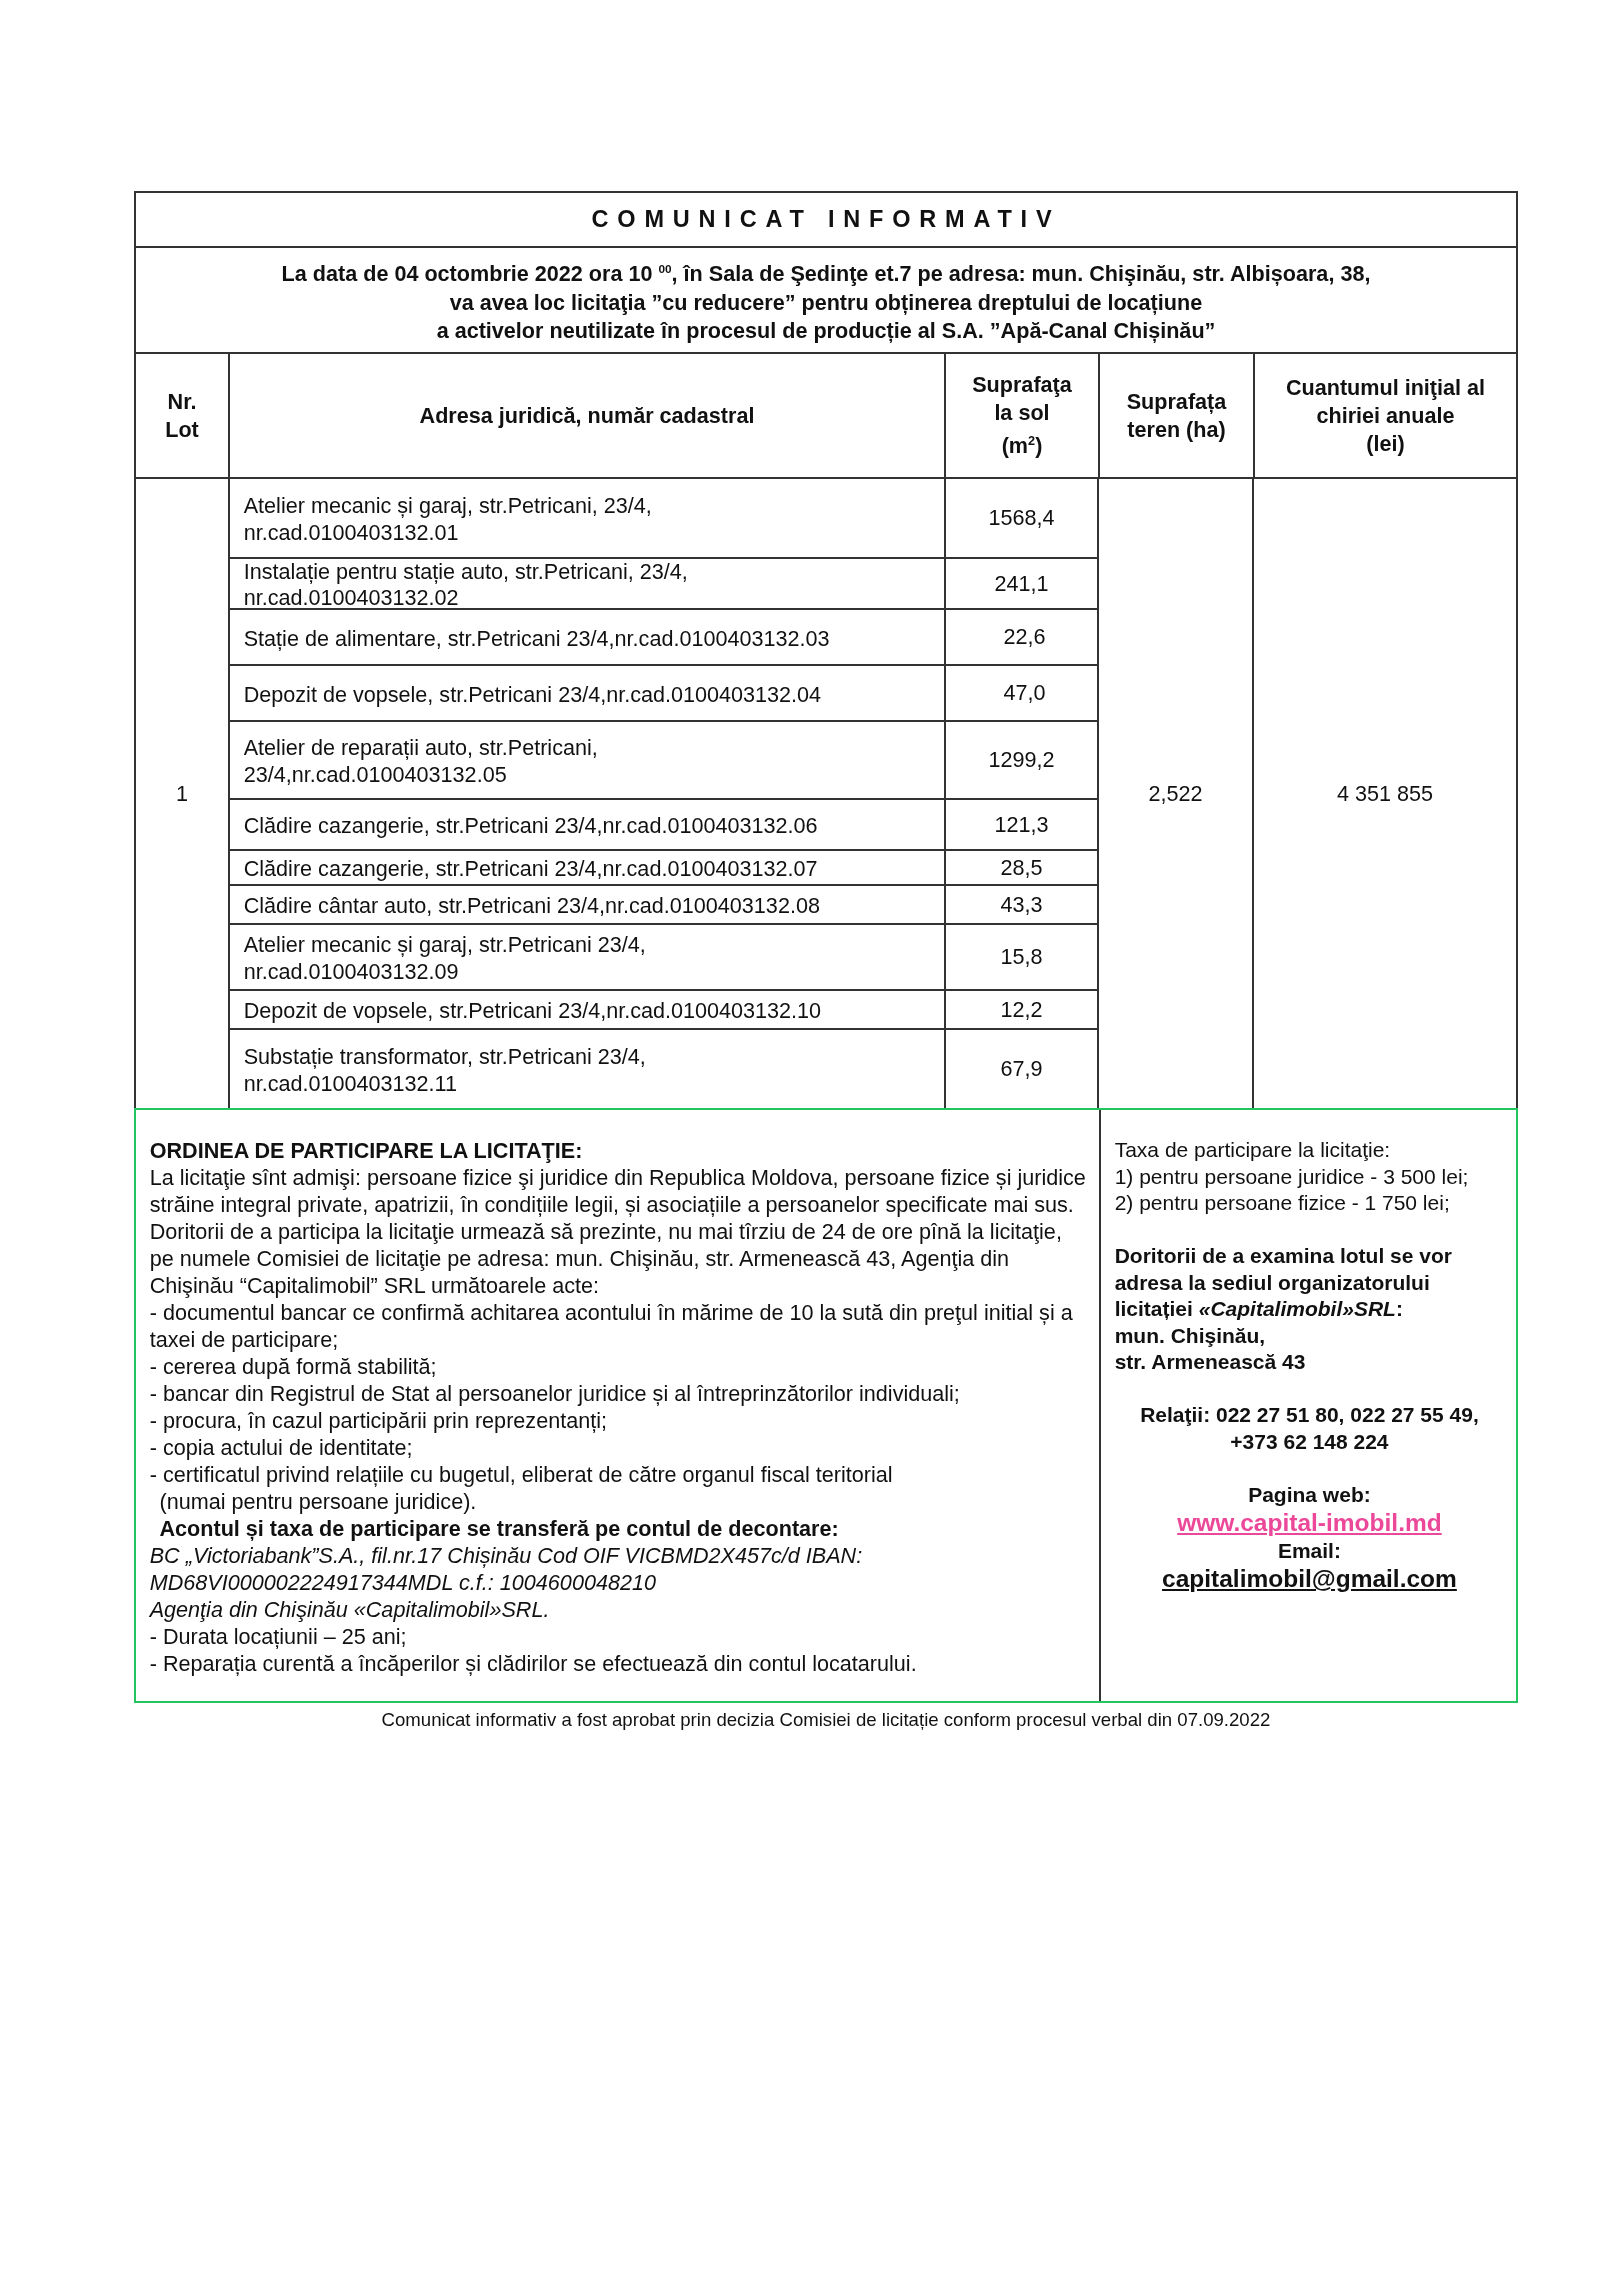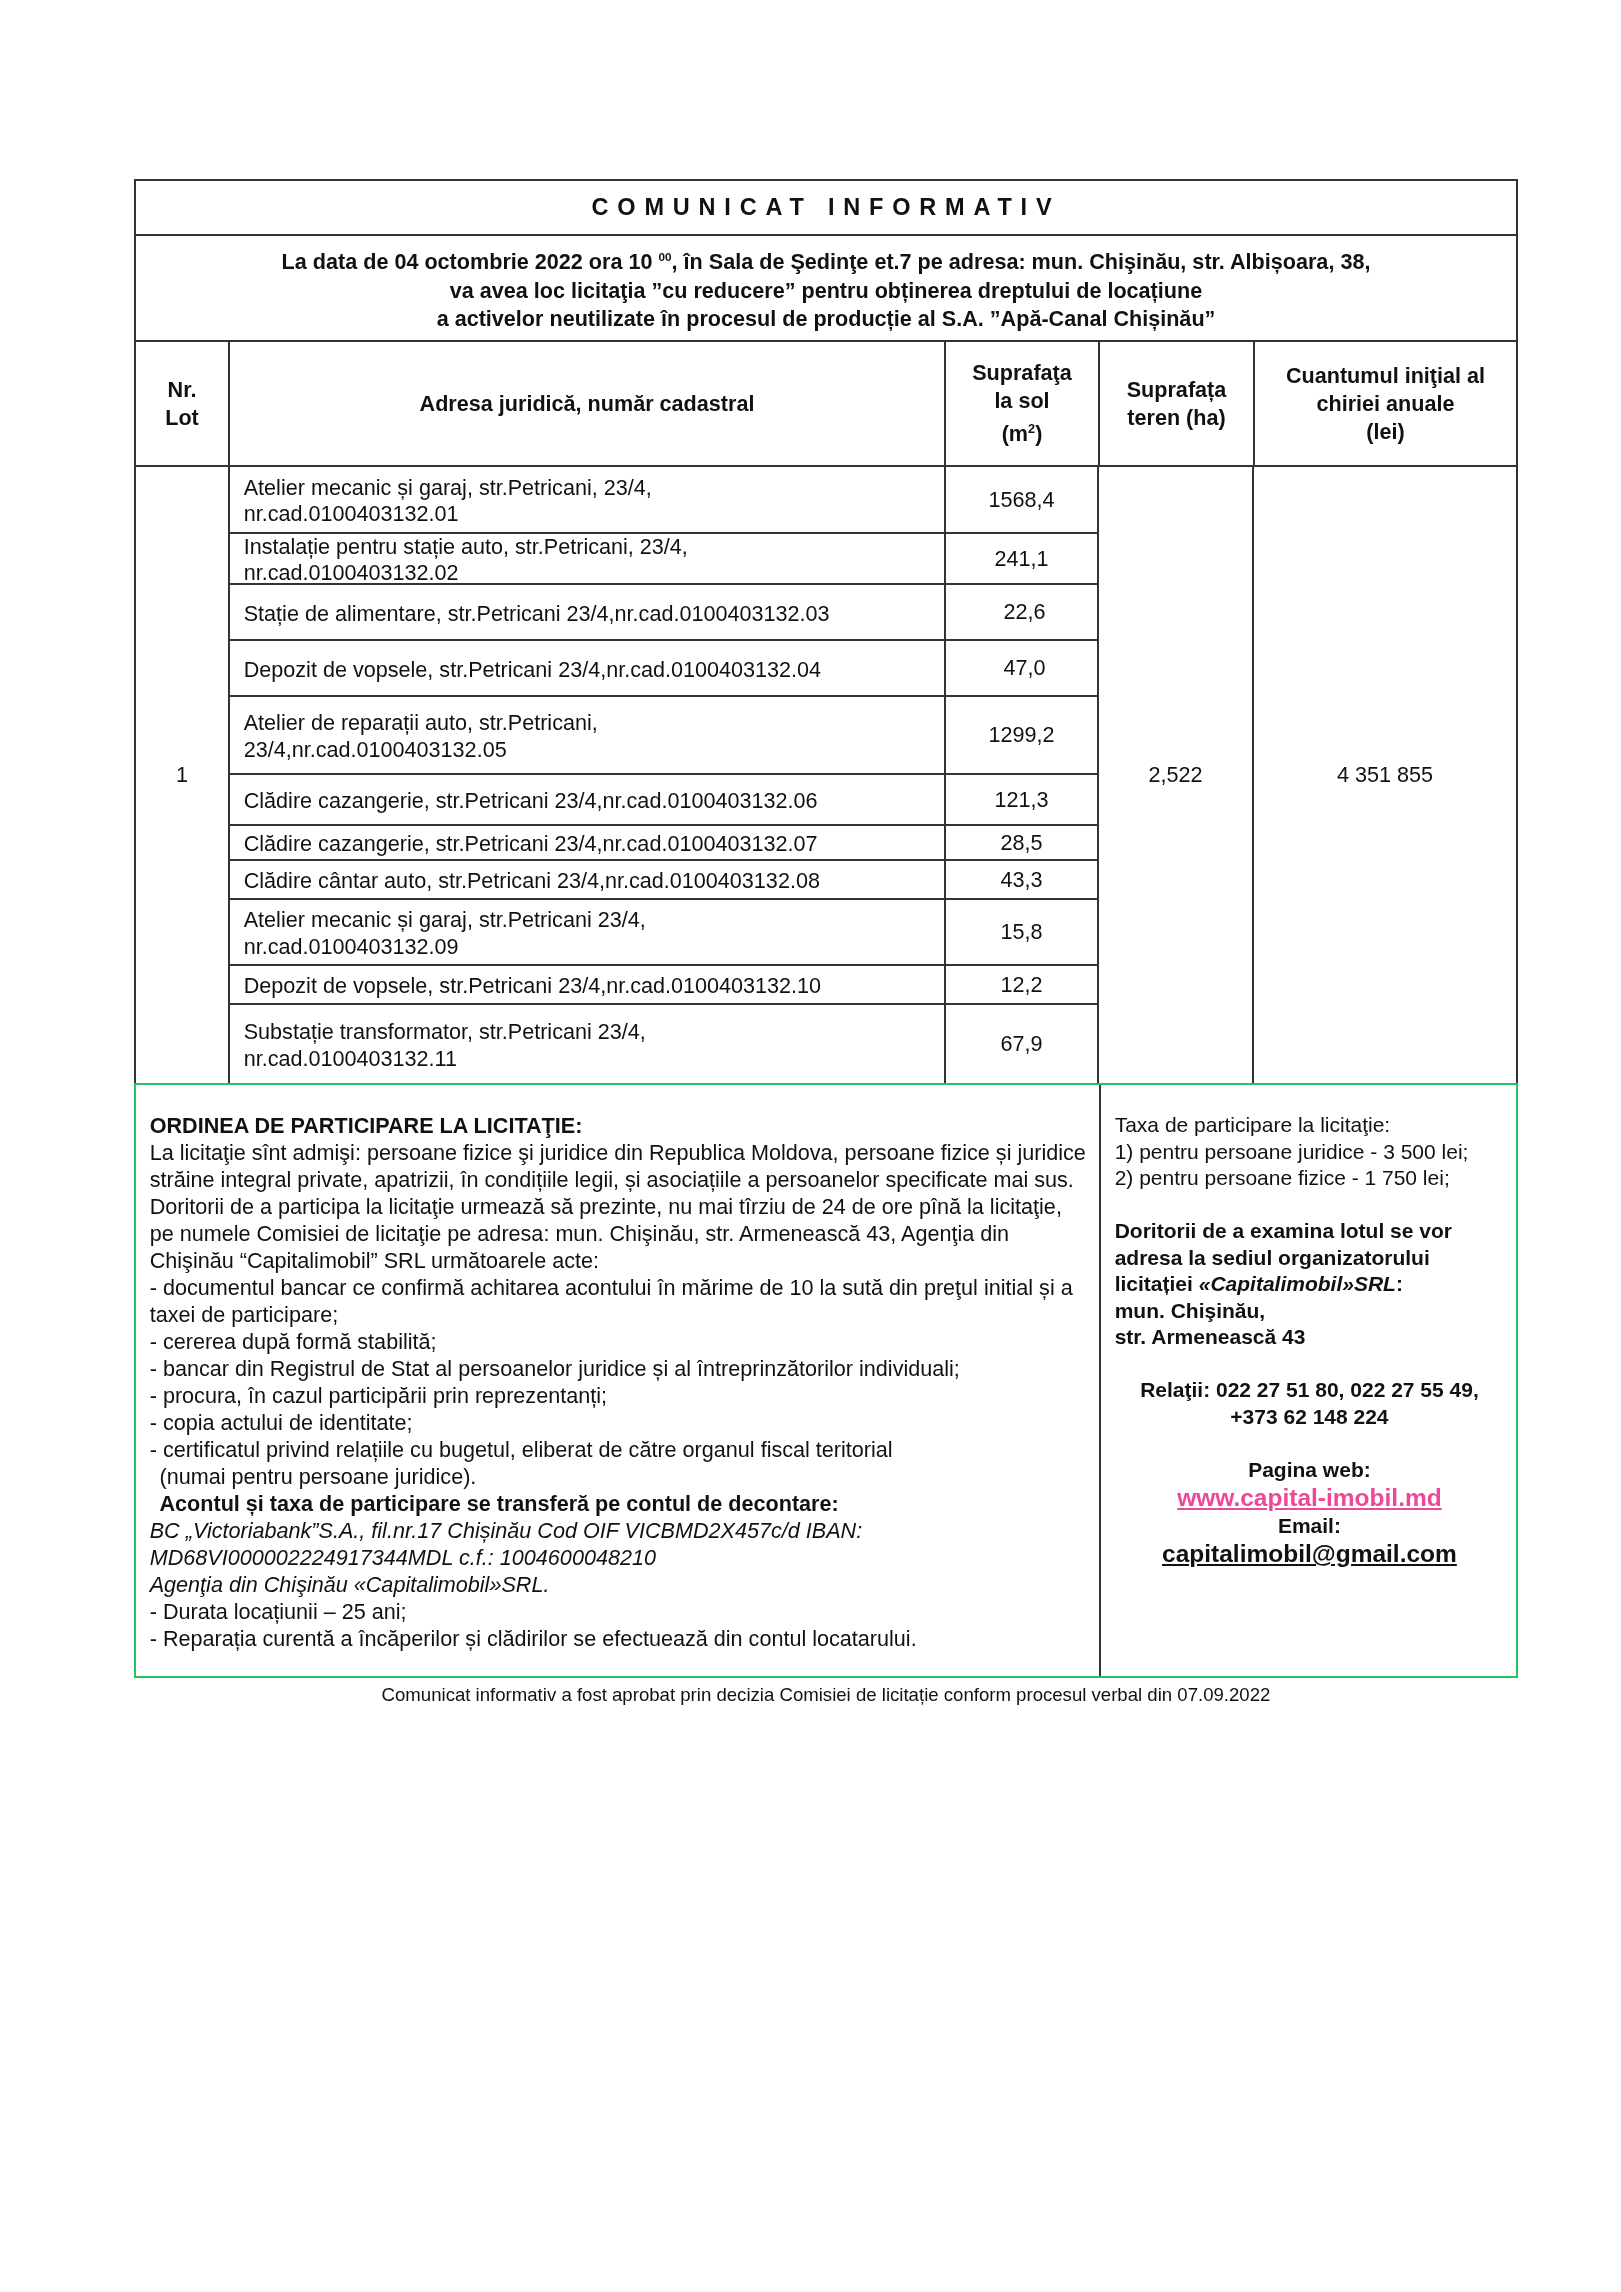--- a/index.html
+++ b/index.html
@@ -1,17 +1,17 @@
 <!DOCTYPE html>
 <html><head>
 <meta charset="utf-8">
 <style>
   html, body { margin: 0; padding: 0; background: #ffffff; }
   body { width: 1621px; height: 2293px; position: relative; font-family: "Liberation Sans", sans-serif; color: #111; }
-  .doc { position: absolute; left: 134px; top: 179px; width: 1384px; }
+  .doc { position: absolute; left: 134px; top: 191px; width: 1384px; }
   .row { position: relative; box-sizing: border-box; border-left: 2px solid #333; border-right: 2px solid #333; border-top: 2px solid #333; }
   .title-row { height: 55px; display: flex; align-items: center; justify-content: center; }
   .title { font-weight: bold; font-size: 23.5px; letter-spacing: 8.8px; }
   .intro-row { height: 106px; display: flex; flex-direction: column; align-items: center; justify-content: center; text-align: center; font-weight: bold; font-size: 21.6px; line-height: 28px; }
   .intro-row sup { font-size: 11.8px; }
   .grid { position: relative; border: 2px solid #333; border-bottom: none; box-sizing: border-box; }
   .hdr { display: flex; height: 123px; }
   .hdr > div { display: flex; align-items: center; justify-content: center; text-align: center; font-weight: bold; font-size: 21.6px; line-height: 28px; box-sizing: border-box; border-right: 2px solid #333; }
   .hdr > div:last-child { border-right: none; }
   .c-lot { width: 94px; }
@@ -20,21 +20,21 @@
   .c-teren { width: 155px; }
   .c-rent { flex: 1; }
   .body { display: flex; border-top: 2px solid #333; }
   .body > .cell-lot, .body > .cell-teren, .body > .cell-rent { display: flex; align-items: center; justify-content: center; font-size: 21.6px; border-right: 2px solid #333; box-sizing: border-box; }
   .body > .cell-rent { border-right: none; flex: 1; }
   .inner { width: 869px; border-right: 2px solid #333; box-sizing: border-box; }
   .irow { display: flex; border-bottom: 2px solid #333; box-sizing: border-box; }
   .irow:last-child { border-bottom: none; }
   .irow .addr { width: 716px; padding: 3.9px 11.8px 0 13.7px; box-sizing: border-box; font-size: 21.6px; line-height: 26.5px; border-right: 2px solid #333; display: flex; align-items: center; }
   .irow .sol { flex: 1; display: flex; align-items: center; justify-content: center; font-size: 21.6px; }
-  .r2 { height: 67px; } .r2b { height: 51px; justify-content: center; } .r1 { height: 56px; gap: 6px; } .r1b { height: 35px; } .r1c { height: 39px; } .r2c { height: 78px; } .r2d { height: 66px; }
+  .r2 { height: 80px; } .r2b { height: 51px; justify-content: center; } .r1 { height: 56px; gap: 6px; } .r1b { height: 35px; } .r1c { height: 39px; } .r2c { height: 78px; } .r2d { height: 66px; }
   .bottom { display: flex; border: 2px solid #22c55e; box-sizing: border-box; }
   .bl { width: 965px; border-right: 2px solid #333; box-sizing: border-box; padding: 27.4px 11.8px 23.5px 13.7px; font-size: 21.6px; line-height: 27px; }
   .br { flex: 1; padding: 27.4px 11.8px 19.6px 13.7px; font-size: 21px; line-height: 26.5px; }
   .b { font-weight: bold; }
   .i { font-style: italic; }
   .center { text-align: center; }
   .gap { height: 26.5px; }
   .link { font-weight: bold; text-decoration: underline; font-size: 24.5px; line-height: 29px; }
   .foot { text-align: center; font-size: 18.6px; margin-top: 5.9px; padding-left: 0px; }
   .indent { padding-left: 9.8px; }

